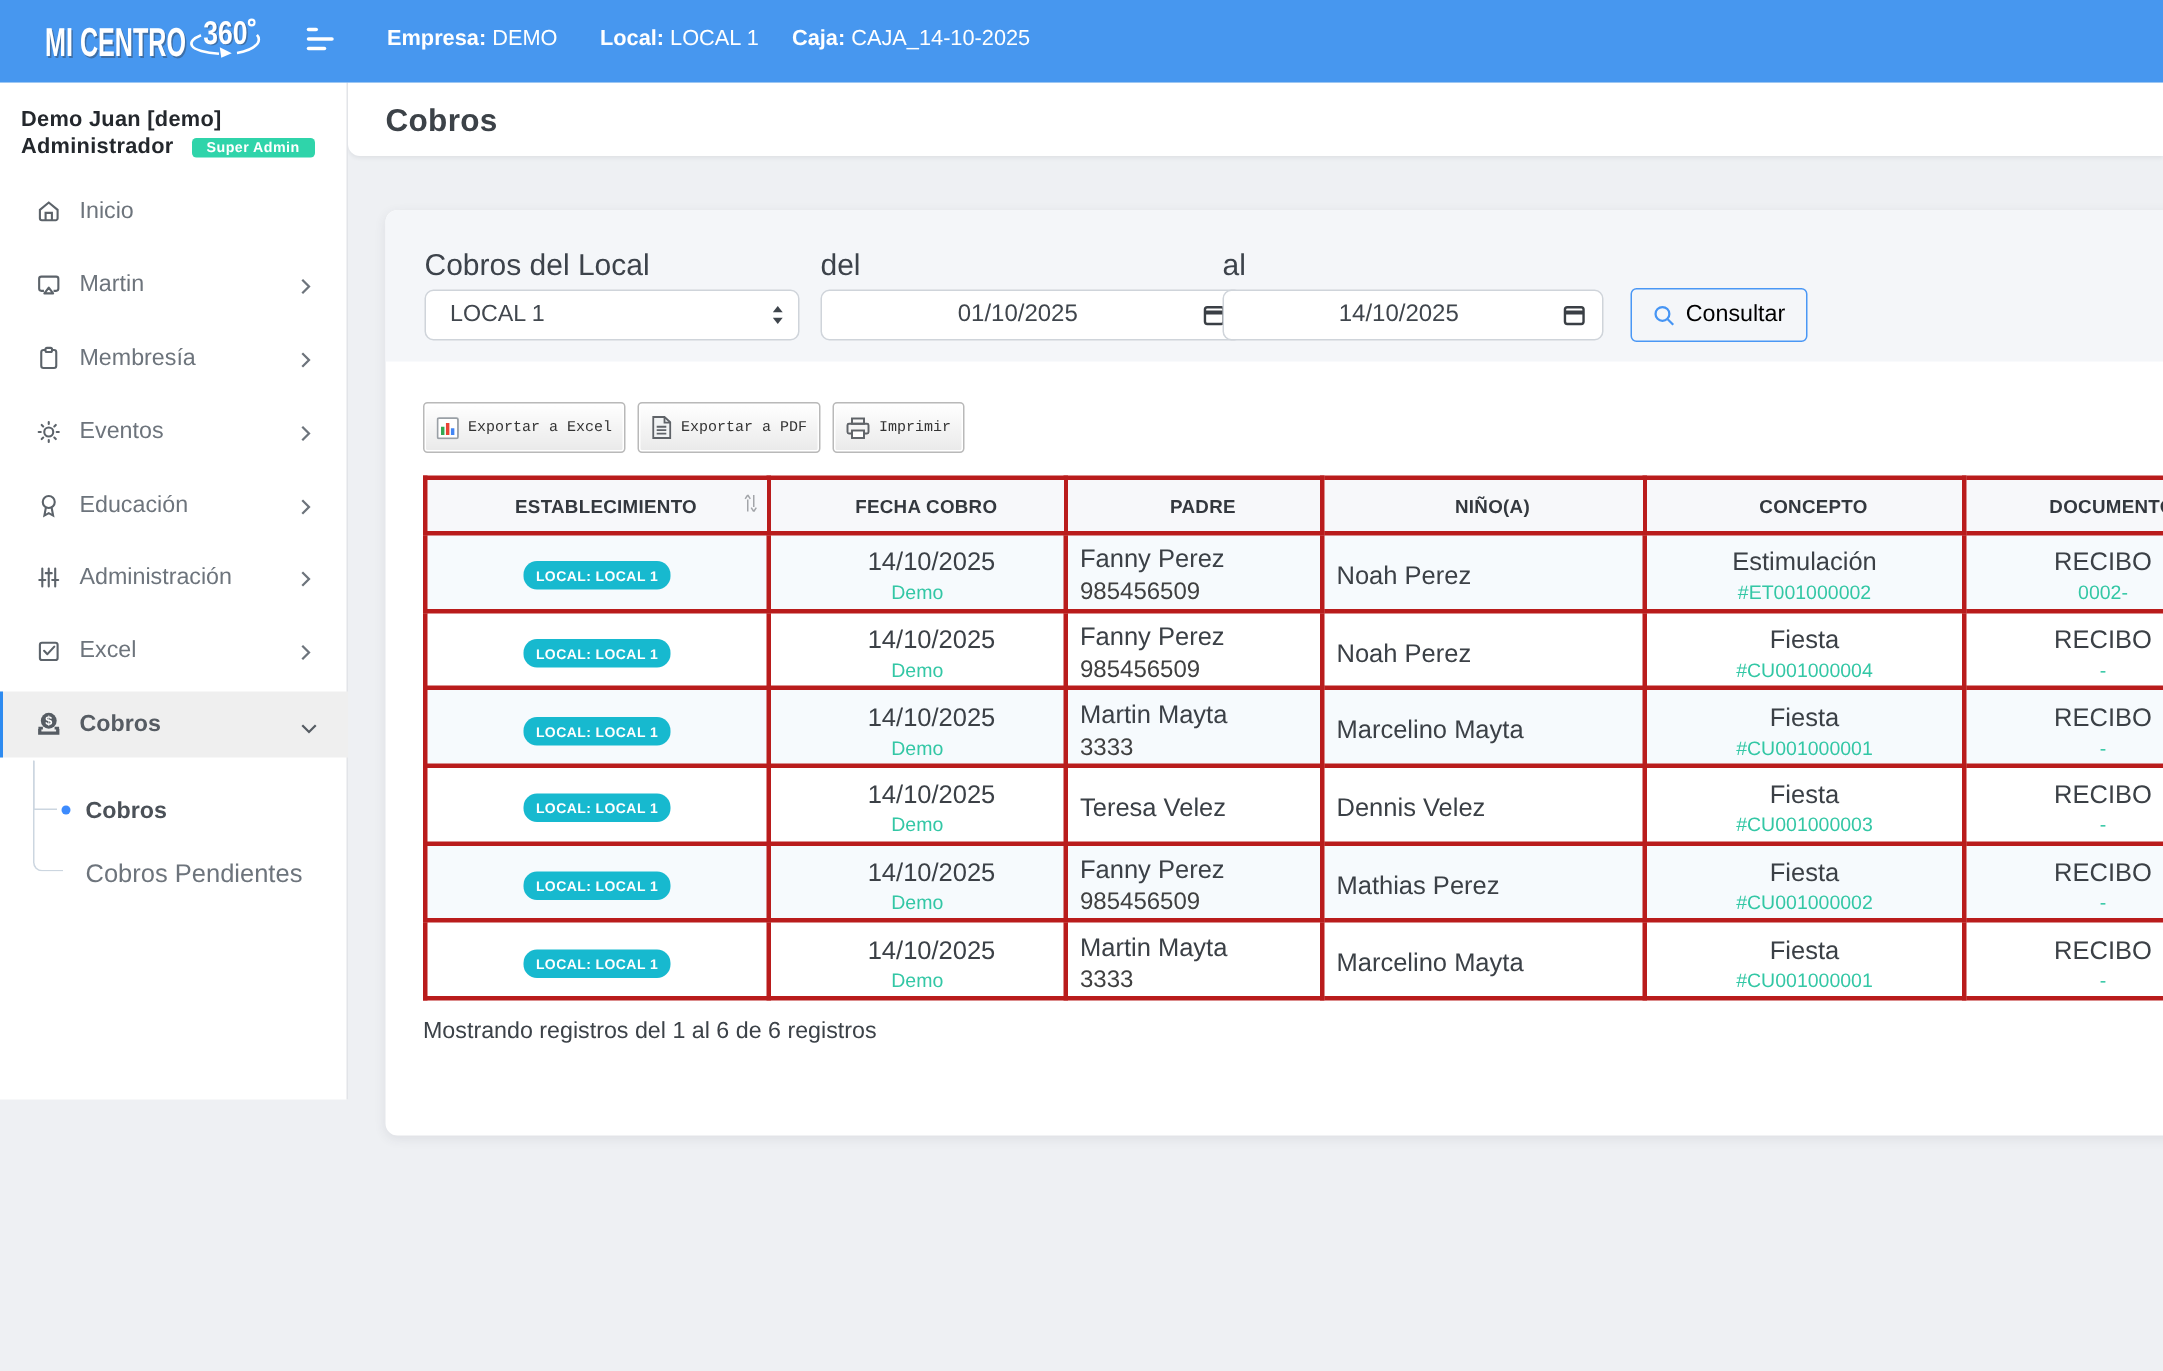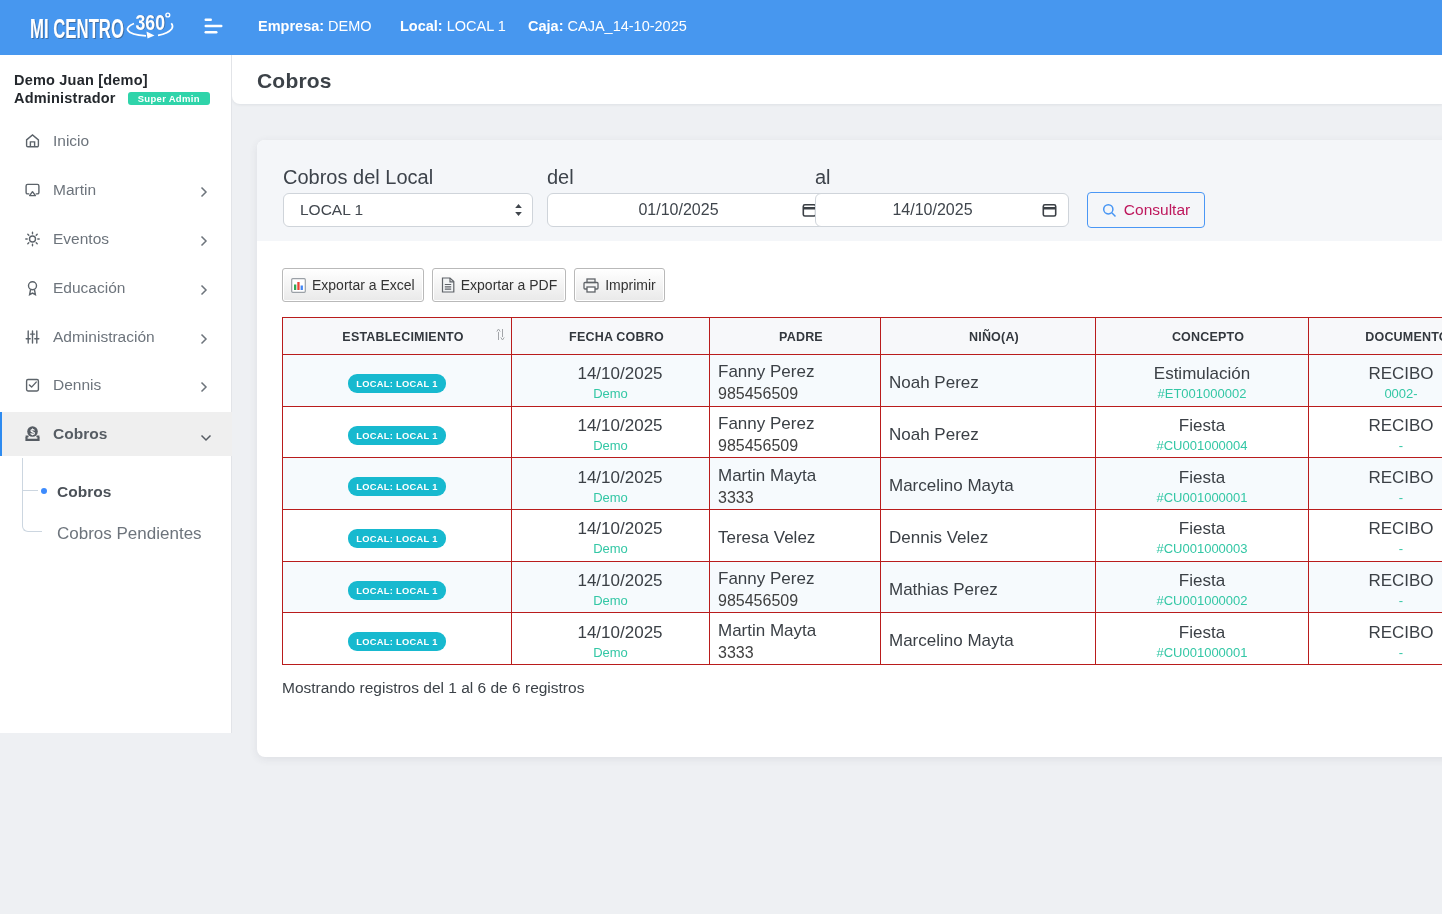--- a/index.html
+++ b/index.html
@@ -41,28 +41,28 @@
   .filterbar { position:absolute; left:0; top:0; width:100%; height:101px; background:#f4f6f9; border-radius:8px 8px 0 0; }
   .flabel { position:absolute; font-size:20px; color:#3d434b; top:26px; }
   .fctl { position:absolute; top:53px; height:34px; background:#fff; border:1px solid #cfd4da; border-radius:6px; font-size:16px; color:#41474e; }
   .sel { left:26px; width:250px; }
   .sel .txt { position:absolute; left:16px; top:50%; transform:translateY(-50%); font-size:15.5px; }
   .sel svg { position:absolute; right:9px; top:50%; transform:translateY(-50%); }
   .din { text-align:center; line-height:32px; font-size:16px; color:#3f454c; padding-right:19px; }
   .din svg { position:absolute; right:11px; top:50%; transform:translateY(-50%); }
   .d1 { left:290px; width:282px; }
   .d2 { left:558px; width:254px; }
-  .btn-consultar { position:absolute; left:830px; top:52px; width:118px; height:36px; border:1.5px solid #4a97f5; border-radius:4px; color:#be185d; font-size:15.5px; display:flex; align-items:center; justify-content:center; gap:7px; }
+  .btn-consultar { position:absolute; left:830px; top:52px; width:118px; height:36px; border:1.5px solid #4a97f5; border-radius:4px; color:#000000; font-size:15.5px; display:flex; align-items:center; justify-content:center; gap:7px; }
 
   .exports { position:absolute; left:25px; top:128px; display:flex; gap:8px; }
-  .ebtn { height:34px; border:1px solid #b9b9b9; border-radius:3px; background:linear-gradient(#ffffff,#e9e9e9); color:#333; font-size:14px; display:flex; align-items:center; padding:0 8px; gap:6px; box-shadow:inset 0 0 0 1px #fff; }
+  .ebtn { height:34px; border:1px solid #b9b9b9; border-radius:3px; background:linear-gradient(#ffffff,#e9e9e9); color:#333; font-size:10px; display:flex; align-items:center; padding:0 8px; gap:6px; box-shadow:inset 0 0 0 1px #fff;font-family:Liberation Mono, monospace; }
 
   
   table.dt { position:absolute; left:25px; top:177px; border-collapse:collapse; table-layout:fixed; }
-  table.dt th, table.dt td { border:1px solid #b91c1c; }
+  table.dt th, table.dt td { border:3px solid #b91c1c; }
   table.dt th { height:37px; background:#f7f8fa; font-size:12.5px; color:#33383e; letter-spacing:0.2px; text-align:center; position:relative; padding-left:12px; padding-top:2px; }
   table.dt td { height:51.7px; text-align:center; vertical-align:middle; padding:5px 0 0 0; }
   table.dt tr.odd td { background:#f6fafd; }
   table.dt tr.even td { background:#fff; }
   .c1{width:229px}.c2{width:198px}.c3{width:171px}.c4{width:215px}.c5{width:213px}.c6{width:185px}
   .lbadge { display:inline-block; background:#17b9cf; color:#fff; font-size:9.3px; font-weight:bold; padding:5px 8px 4px 8px; border-radius:9px; letter-spacing:0.3px; }
   .main16 { font-size:17px; color:#3b4046; }
   .sub-teal { font-size:13px; color:#33c7a5; margin-top:2px; }
   .sub-gray { font-size:16px; color:#404040; margin-top:3px; }
   table.dt td.tleft { text-align:left; padding-left:8px; }
@@ -89,20 +89,30 @@
               <path d="M5.3 12.4 H3.6 a1.5 1.5 0 0 1 -1.5 -1.5 V4.4 a1.5 1.5 0 0 1 1.5 -1.5 h9.8 a1.5 1.5 0 0 1 1.5 1.5 v6.5 a1.5 1.5 0 0 1 -1.5 1.5 h-1.7"></path>
               <path d="M8.5 10.2 l2.9 3.9 h-5.8 z" fill="none" stroke-linejoin="round"></path>
             </svg></span>
           <span class="lbl">Martin</span>
           <span class="chev"><svg viewBox="0 0 8 12" width="8" height="12" fill="none" stroke="#6d747c" stroke-width="1.5">
               <path d="M1.5 1.5 L6 6 L1.5 10.5"></path>
             </svg></span>
         </div>
       <div class="mi">
           <span class="ico"><svg viewBox="0 0 17 17" width="17" height="17" fill="none" stroke="#5c636a" stroke-width="1.4">
+              <rect x="3.5" y="2.8" width="10" height="12" rx="1.5"></rect>
+              <rect x="6.3" y="1.4" width="4.4" height="2.8" rx="1" fill="#fff"></rect>
+            </svg></span>
+          <span class="lbl">Membresía</span>
+          <span class="chev"><svg viewBox="0 0 8 12" width="8" height="12" fill="none" stroke="#6d747c" stroke-width="1.5">
+              <path d="M1.5 1.5 L6 6 L1.5 10.5"></path>
+            </svg></span>
+        </div>
+      <div class="mi">
+          <span class="ico"><svg viewBox="0 0 17 17" width="17" height="17" fill="none" stroke="#5c636a" stroke-width="1.4">
               <circle cx="8.5" cy="8.5" r="3"></circle>
               <path d="M8.5 1.8v1.4M8.5 13.8v1.4M1.8 8.5h1.4M13.8 8.5h1.4M3.8 3.8l1 1M12.2 12.2l1 1M13.2 3.8l-1 1M4.8 12.2l-1 1" stroke-linecap="round"></path>
             </svg></span>
           <span class="lbl">Eventos</span>
           <span class="chev"><svg viewBox="0 0 8 12" width="8" height="12" fill="none" stroke="#6d747c" stroke-width="1.5">
               <path d="M1.5 1.5 L6 6 L1.5 10.5"></path>
             </svg></span>
         </div>
       <div class="mi">
           <span class="ico"><svg viewBox="0 0 17 17" width="17" height="17" fill="none" stroke="#5c636a" stroke-width="1.4">
@@ -121,21 +131,21 @@
           <span class="lbl">Administración</span>
           <span class="chev"><svg viewBox="0 0 8 12" width="8" height="12" fill="none" stroke="#6d747c" stroke-width="1.5">
               <path d="M1.5 1.5 L6 6 L1.5 10.5"></path>
             </svg></span>
         </div>
       <div class="mi">
           <span class="ico"><svg viewBox="0 0 17 17" width="17" height="17" fill="none" stroke="#5c636a" stroke-width="1.4">
               <rect x="2.6" y="3" width="11.8" height="11.5" rx="1.4"></rect>
               <path d="M5.4 8.4 l2.2 2.2 l4.6 -5" stroke-linecap="round" stroke-linejoin="round"></path>
             </svg></span>
-          <span class="lbl">Dennis</span>
+          <span class="lbl">Excel</span>
           <span class="chev"><svg viewBox="0 0 8 12" width="8" height="12" fill="none" stroke="#6d747c" stroke-width="1.5">
               <path d="M1.5 1.5 L6 6 L1.5 10.5"></path>
             </svg></span>
         </div>
       <div class="mi active">
           <span class="ico"><svg viewBox="0 0 17 17" width="17" height="17">
               <circle cx="8.5" cy="6" r="5.3" fill="#565c63"></circle>
               <text x="8.5" y="9" font-size="8.5" font-weight="bold" fill="#fff" text-anchor="middle" font-family="Liberation Sans">$</text>
               <path d="M1.6 10.9 h3 M12.4 10.9 h3" stroke="#565c63" stroke-width="1.8"></path>
               <path d="M2.5 11.5 V14.3 H14.5 V11.5" fill="none" stroke="#565c63" stroke-width="2.2"></path>

